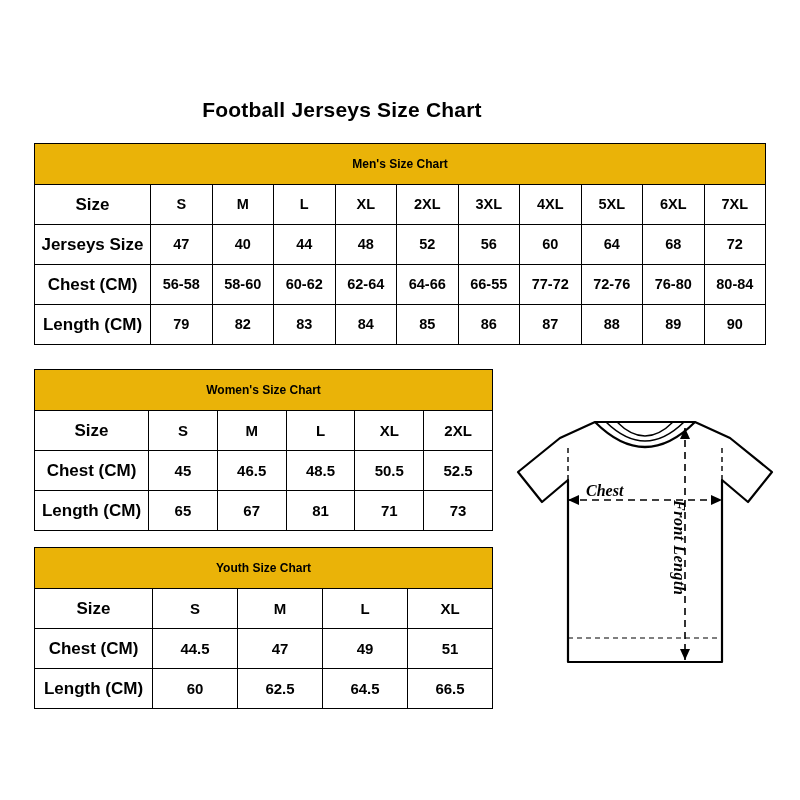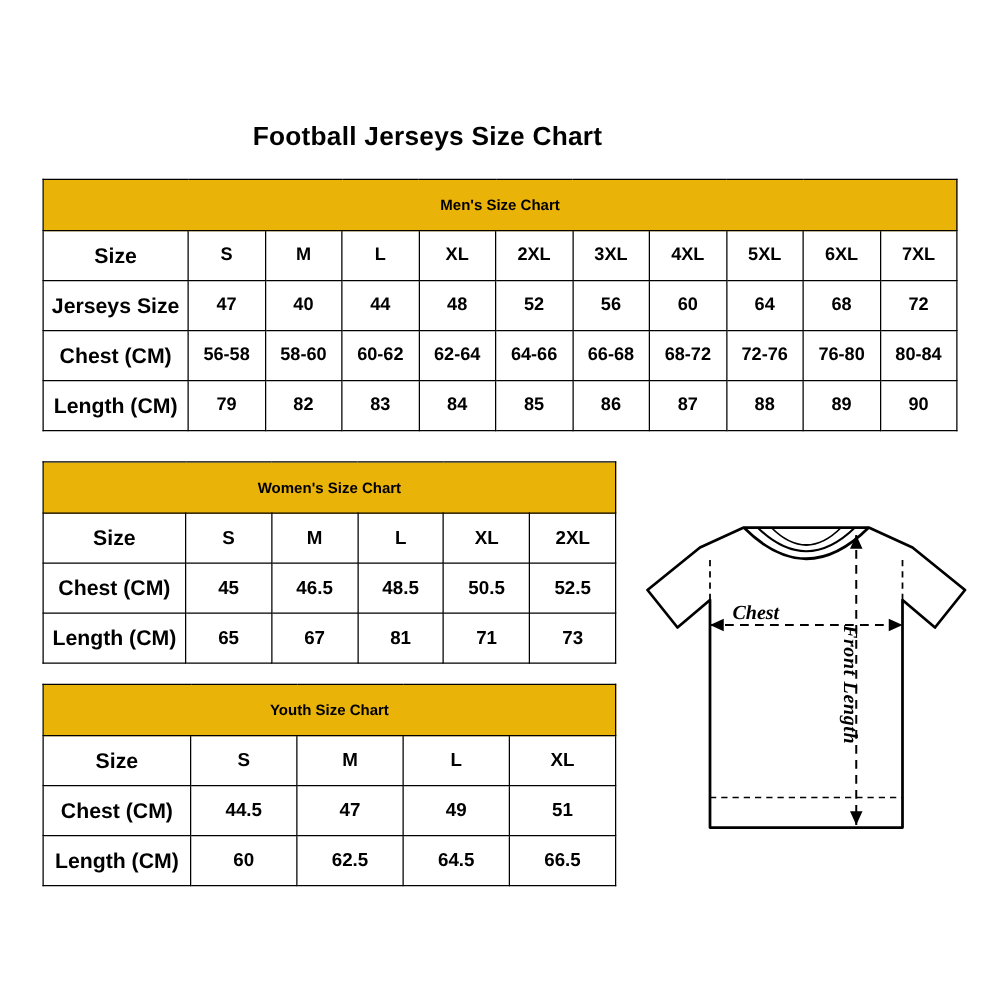--- a/index.html
+++ b/index.html
@@ -167,22 +167,22 @@
       <td class="val">68</td>
       <td class="val">72</td>
     </tr>
     <tr>
       <td class="rowhead">Chest (CM)</td>
       <td class="val">56-58</td>
       <td class="val">58-60</td>
       <td class="val">60-62</td>
       <td class="val">62-64</td>
       <td class="val">64-66</td>
-      <td class="val">66-68</td>
-      <td class="val">68-72</td>
+      <td class="val">66-55</td>
+      <td class="val">77-72</td>
       <td class="val">72-76</td>
       <td class="val">76-80</td>
       <td class="val">80-84</td>
     </tr>
     <tr>
       <td class="rowhead">Length (CM)</td>
       <td class="val">79</td>
       <td class="val">82</td>
       <td class="val">83</td>
       <td class="val">84</td>

